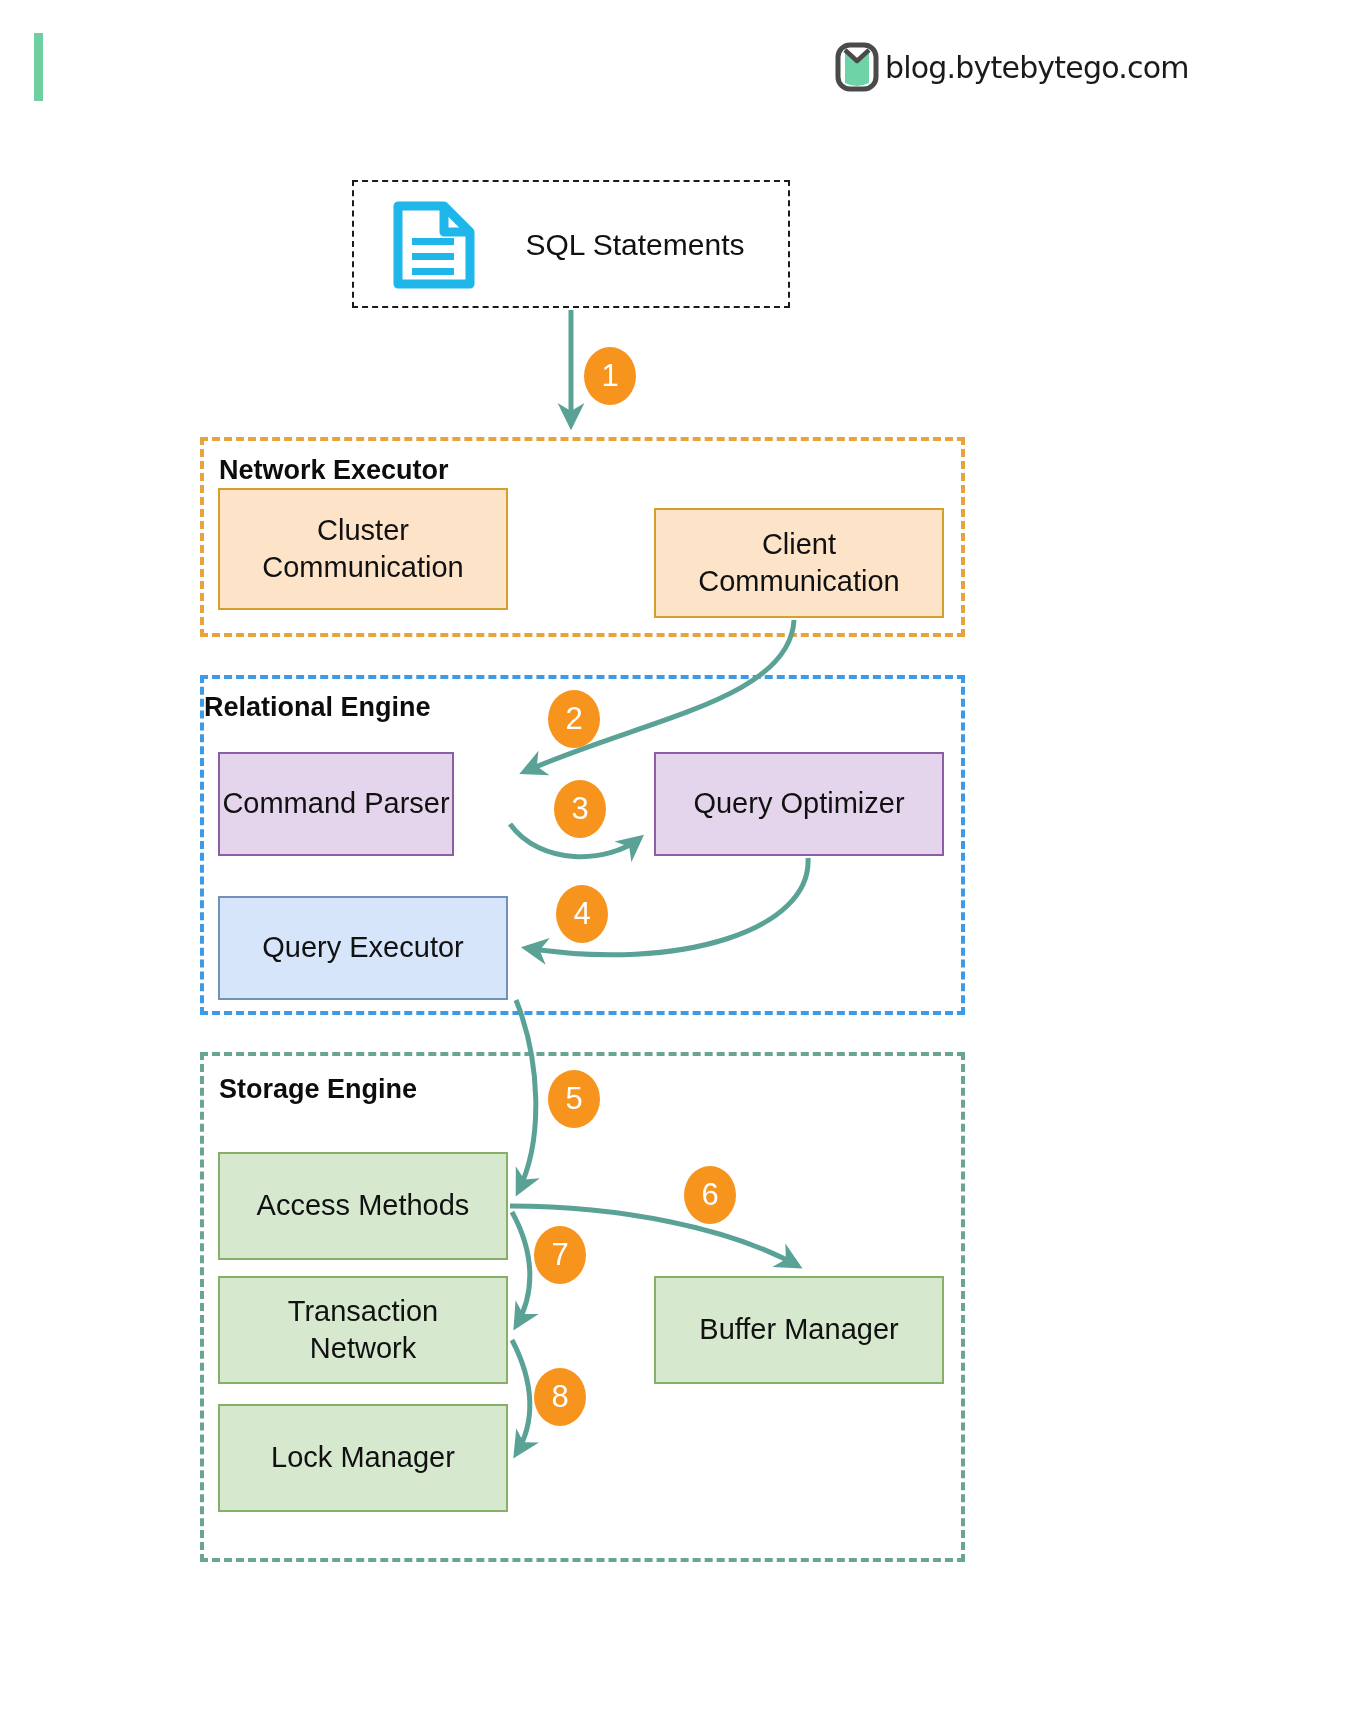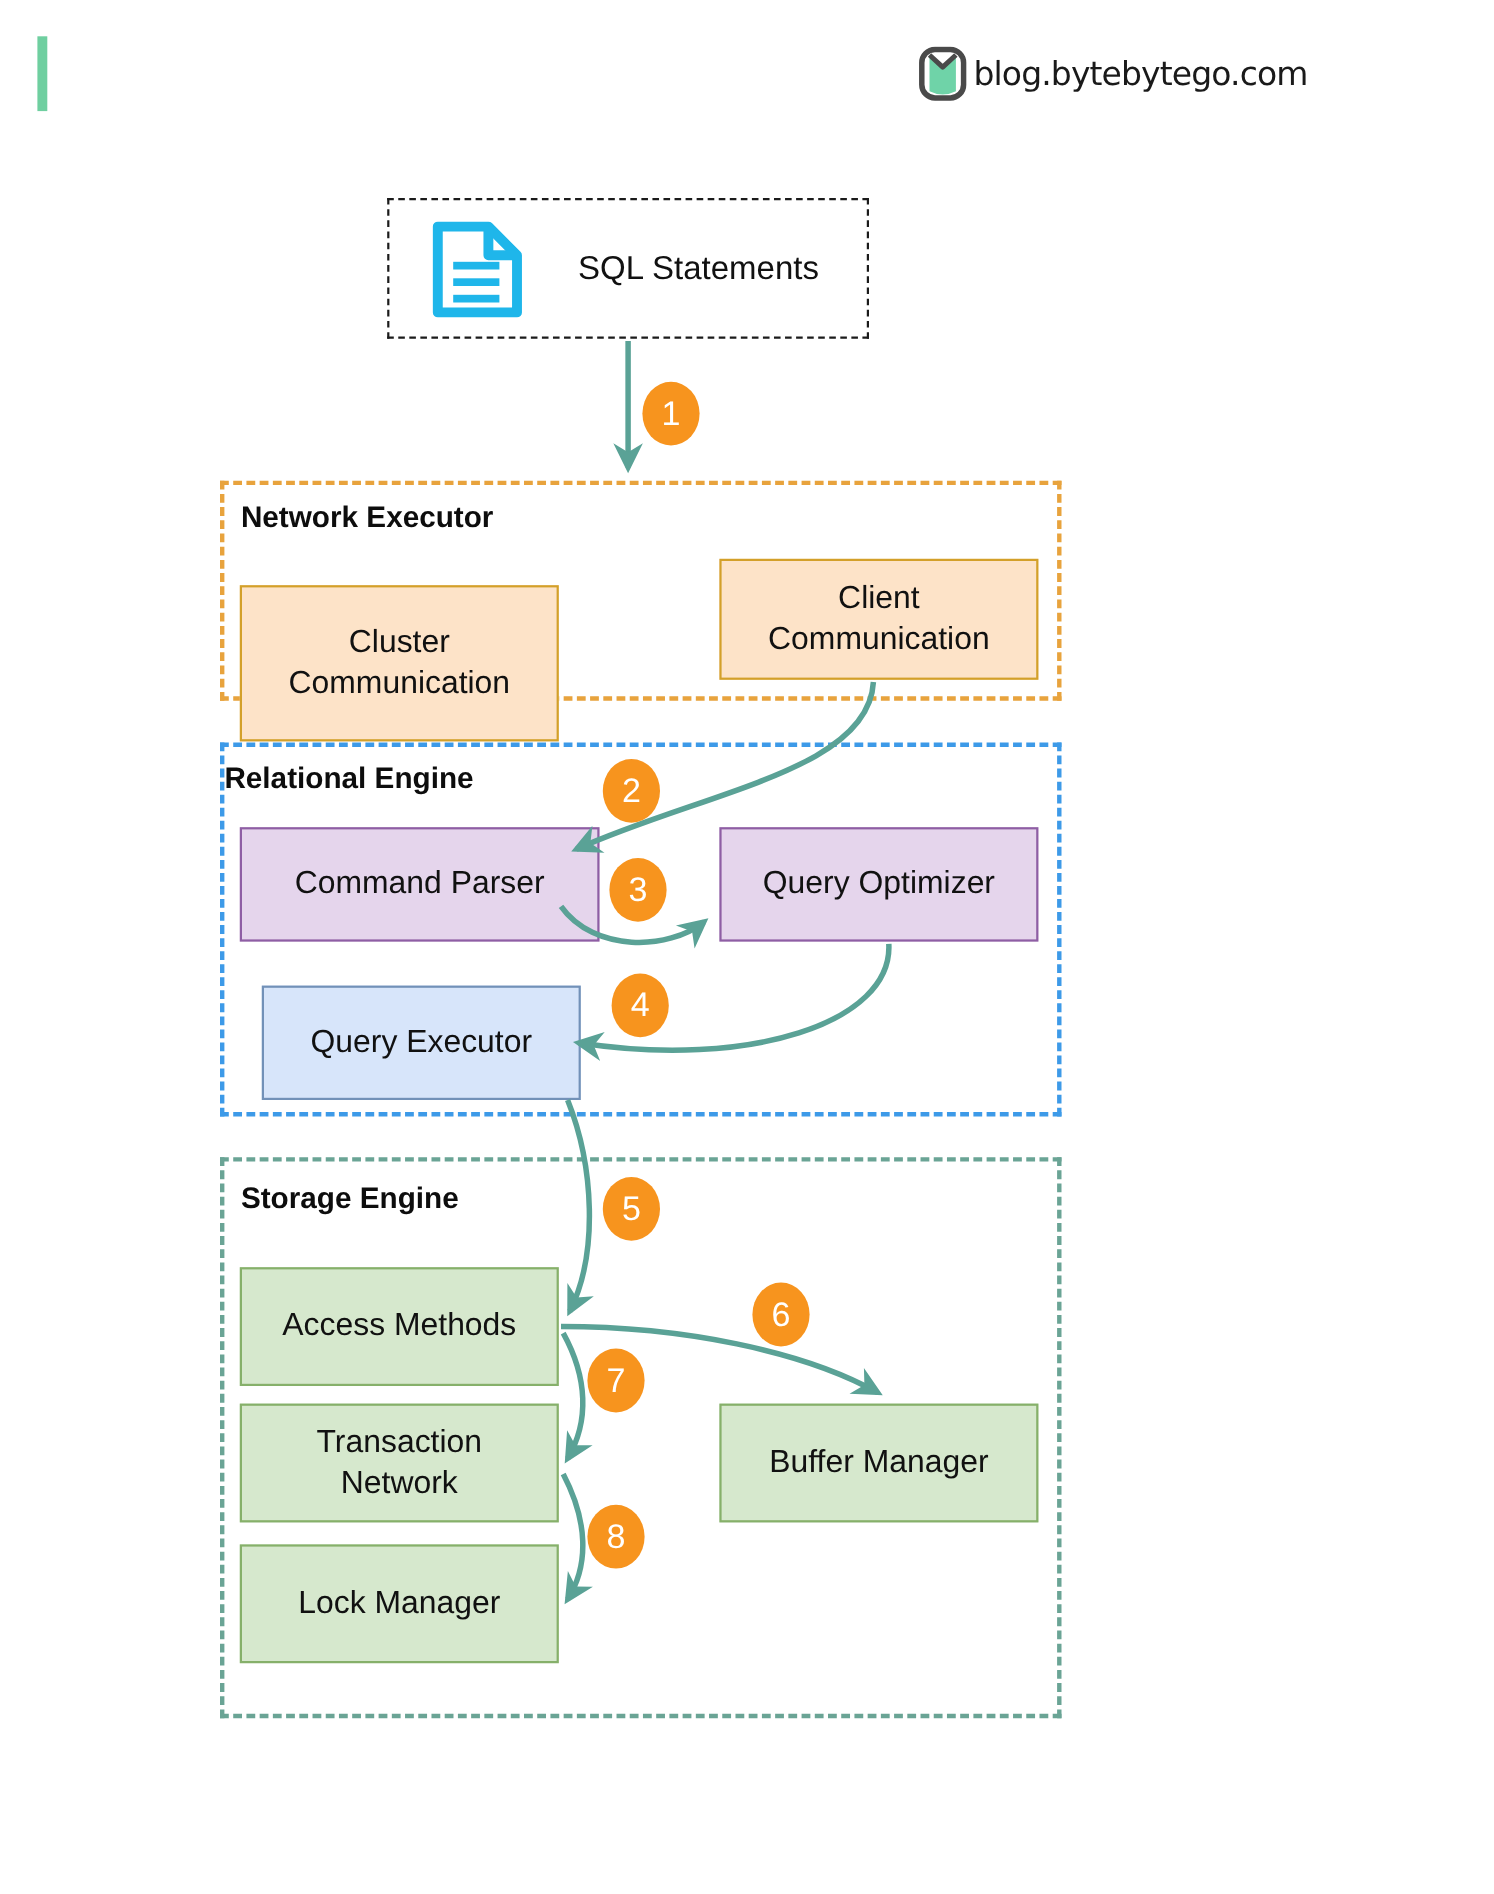--- a/index.html
+++ b/index.html
@@ -130,25 +130,25 @@
   .lbl-network  { left: 219px; top: 455px; }
   .lbl-relational { left: 204px; top: 692px; }
   .lbl-storage  { left: 219px; top: 1074px; }
 
   
   .n-orange { background: #fde3c8; border: 2.5px solid #d3a02a; }
   .n-purple { background: #e5d5ec; border: 2.5px solid #8e5ea4; }
   .n-blue   { background: #d7e5fa; border: 2.5px solid #7291b8; }
   .n-green  { background: #d6e8cd; border: 2.5px solid #86b06a; }
 
-  #n-cluster  { left: 218px; top: 532px; width: 290px; height: 142px; }
+  #n-cluster  { left: 218px; top: 488px; width: 290px; height: 122px; }
   #n-client   { left: 654px; top: 508px; width: 290px; height: 110px; text-align: center; }
-  #n-parser   { left: 218px; top: 752px; width: 327px; height: 104px; }
+  #n-parser   { left: 218px; top: 752px; width: 236px; height: 104px; }
   #n-optimizer{ left: 654px; top: 752px; width: 290px; height: 104px; }
-  #n-executor { left: 218px; top: 896px; width: 290px; height: 104px; margin-left: 20px; }
+  #n-executor { left: 218px; top: 896px; width: 290px; height: 104px; }
   #n-access   { left: 218px; top: 1152px; width: 290px; height: 108px; }
   #n-transact { left: 218px; top: 1276px; width: 290px; height: 108px; }
   #n-lock     { left: 218px; top: 1404px; width: 290px; height: 108px; }
   #n-buffer   { left: 654px; top: 1276px; width: 290px; height: 108px; }
 
   
   #arrows {
     position: absolute;
     left: 0; top: 0;
     width: 1358px; height: 1722px;

